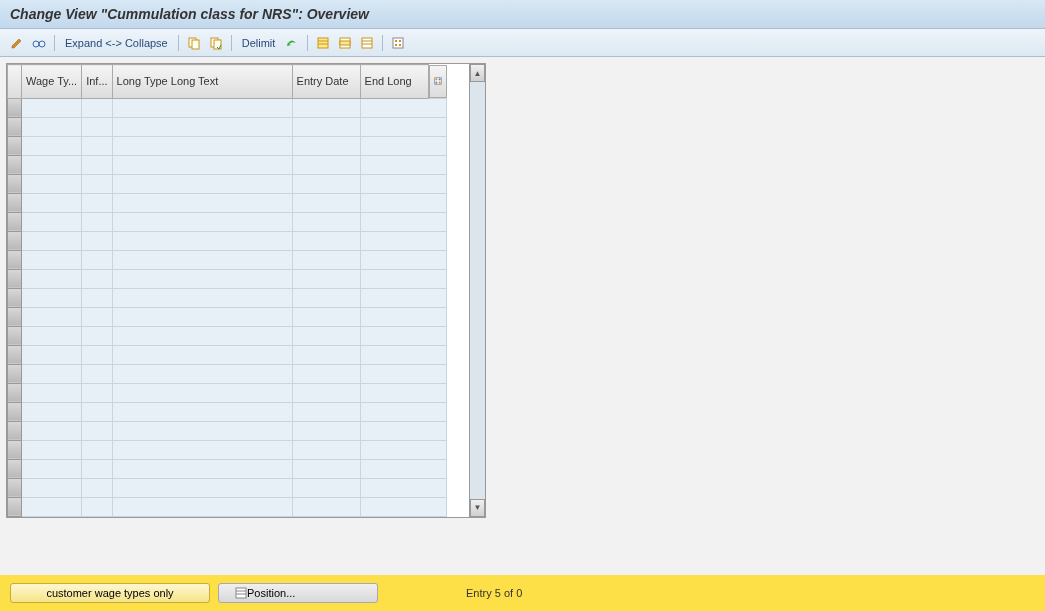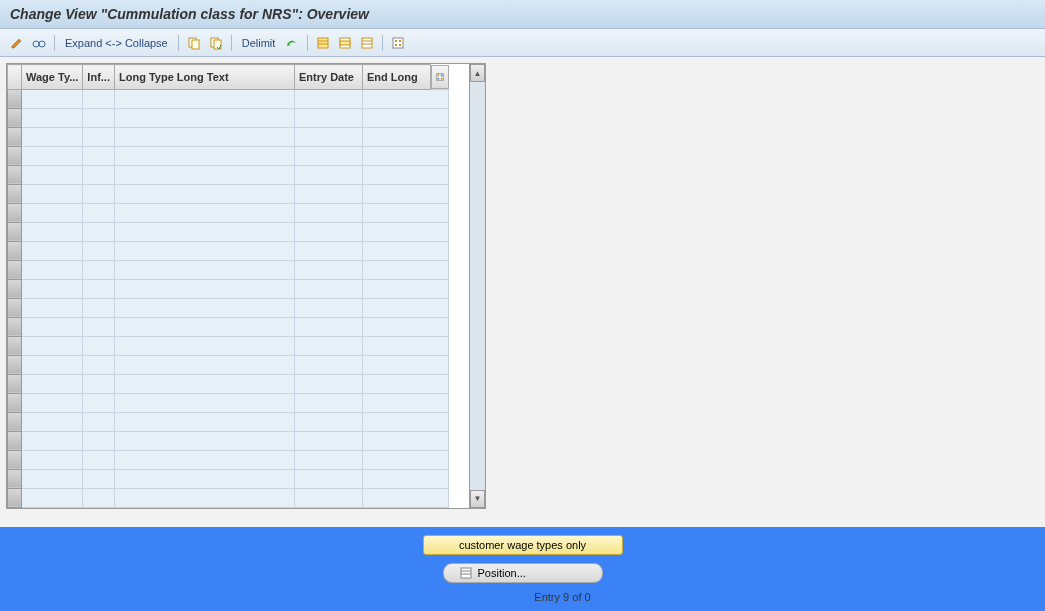--- a/index.html
+++ b/index.html
@@ -66,23 +66,23 @@
     }
     .grid {
       border-collapse: collapse;
       font-size: 11px;
     }
     .grid th {
       background: linear-gradient(to bottom, #f5f5f5, #dcdcdc);
       border: 1px solid #aaa;
       padding: 3px 4px;
       text-align: left;
-      font-weight: bold;
+      font-weight: normal;
       color: #333;
-      height: 24px;
+      height: 33px;
       white-space: nowrap;
       overflow: hidden;
     }
     .grid td {
       border: 1px solid #c8d4e0;
       background: #e8f0f7;
       height: 19px;
       padding: 0 3px;
     }
     .grid td.row-sel {
@@ -125,45 +125,43 @@
     }
     .vscroll-track {
       flex: 1;
       background: #dce4ec;
     }
     .footer {
       padding: 8px 10px;
       display: flex;
       align-items: center;
       gap: 8px;
-      background: #3b82f6;
-      flex-direction: column;
+      background: #fde047;
     }
     .btn-yellow {
       background: linear-gradient(to bottom, #fff8cf, #f5e488);
       border: 1px solid #c9ab3a;
       border-radius: 3px;
       padding: 3px 20px;
       font-size: 11px;
       cursor: pointer;
       min-width: 200px;
       text-align: center;
     }
     .btn-gray {
       background: linear-gradient(to bottom, #f0f0f0, #d8d8d8);
       border: 1px solid #aaa;
-      border-radius: 9px;
+      border-radius: 3px;
       padding: 3px 16px;
       font-size: 11px;
       cursor: pointer;
       min-width: 160px;
       text-align: left;
       display: inline-flex;
       align-items: center;
-      gap: 6px;
     }
     .entry-text {
       margin-left: 80px;
       color: #333;
     }
     .icon-box {
       width: 12px; height: 12px;
       display:inline-block;
     }
   </style>
@@ -457,14 +455,14 @@
   <button class="btn-gray">
     <span class="icon-box">
       <svg width="12" height="12" viewBox="0 0 12 12">
           <rect x="1" y="1" width="10" height="10" fill="#fff" stroke="#888"></rect>
           <line x1="1" y1="4" x2="11" y2="4" stroke="#888"></line>
           <line x1="1" y1="7" x2="11" y2="7" stroke="#888"></line>
         </svg>
     </span>
     <span>Position...</span>
   </button>
-  <span class="entry-text">Entry 9 of 0</span>
+  <span class="entry-text">Entry 5 of 0</span>
 </div>
 
 </body></html>

